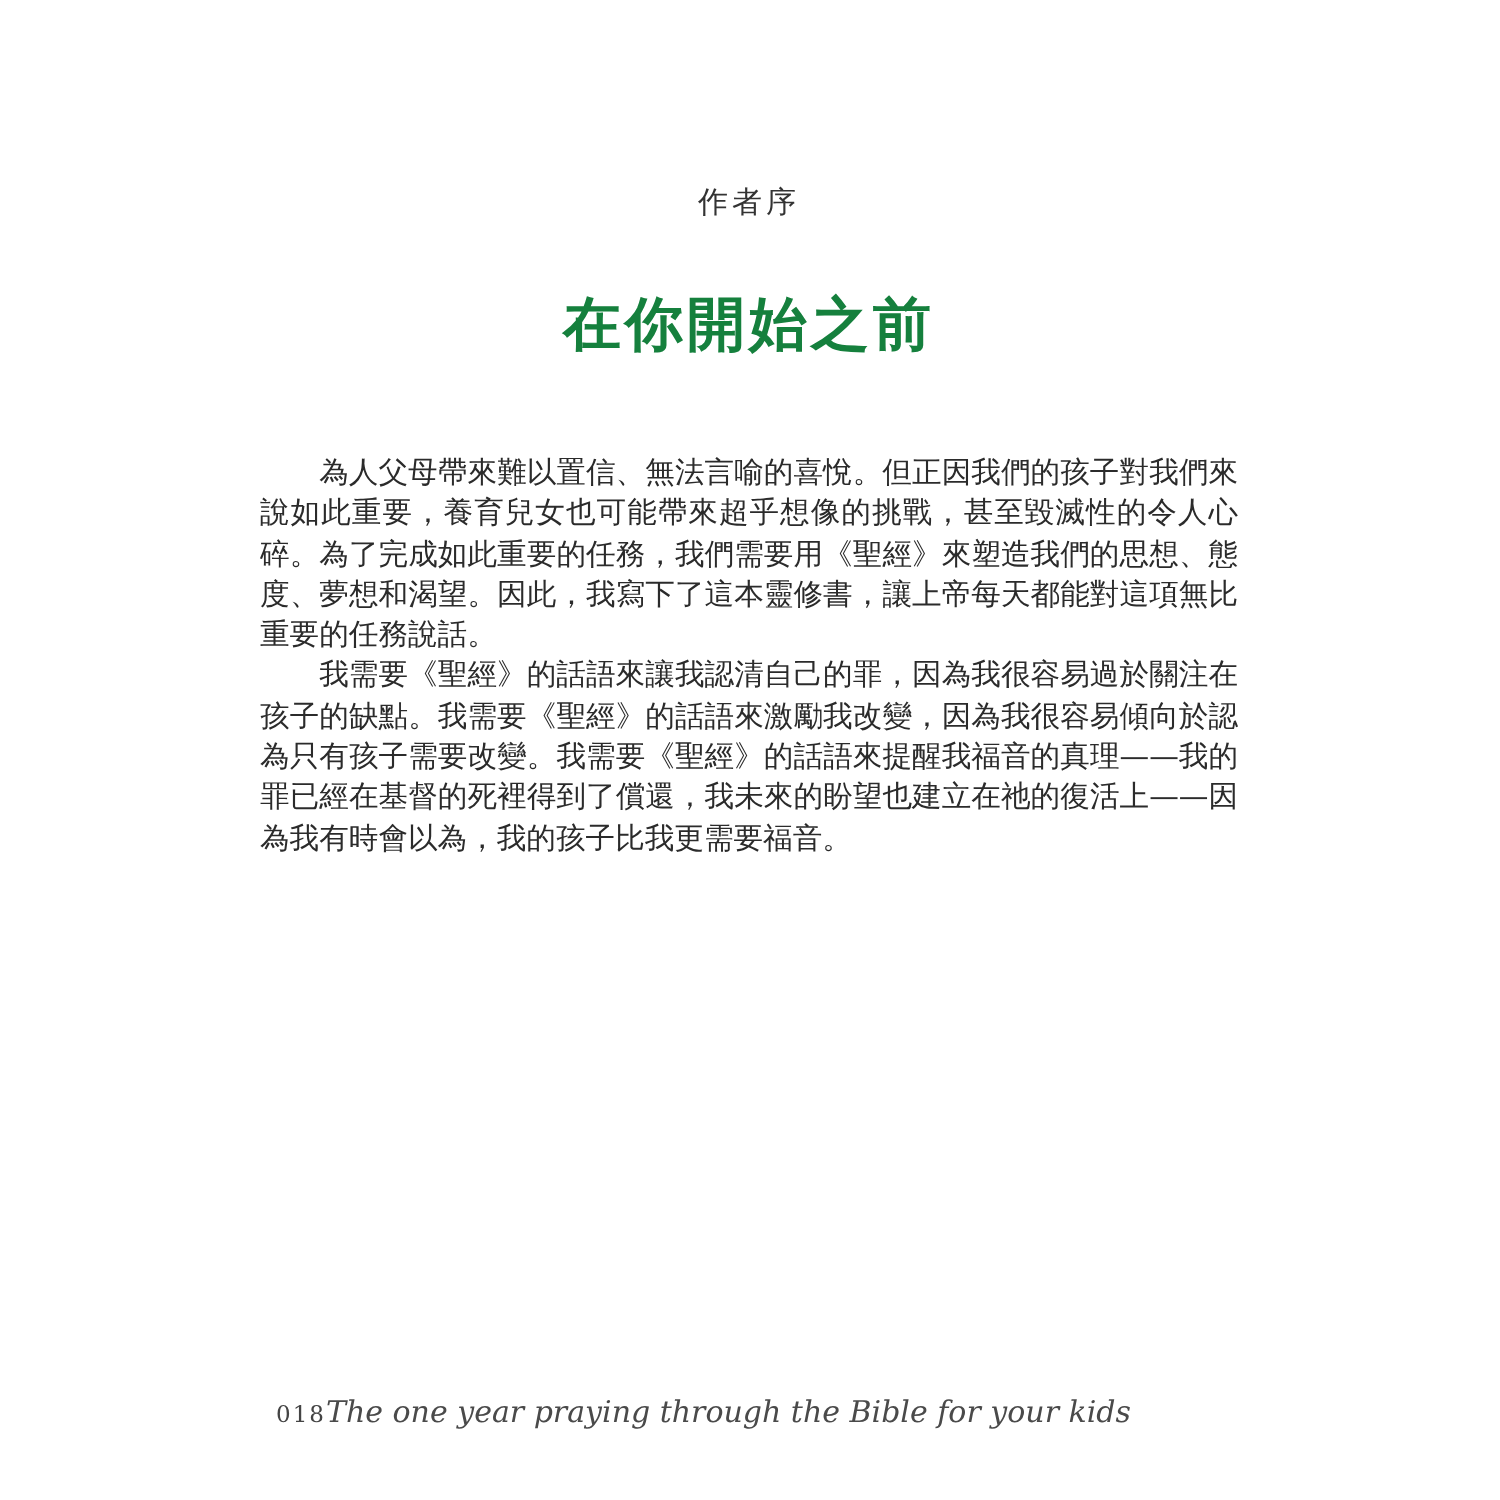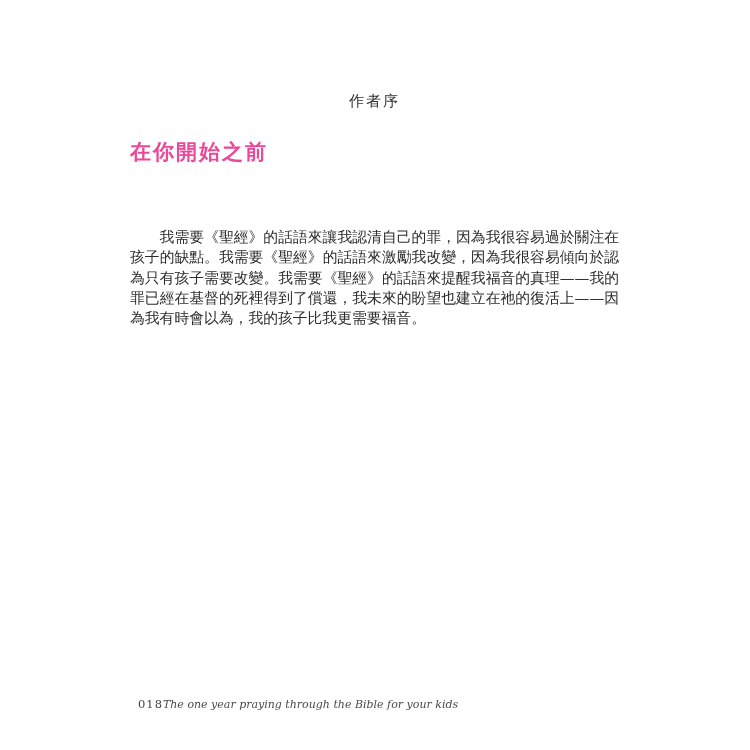--- a/index.html
+++ b/index.html
@@ -23,24 +23,25 @@
     text-align: center;
     font-size: 15px;
     letter-spacing: 2px;
     color: #333333;
   }
   .page-title {
     position: absolute;
     top: 124px;
     left: 130px;
     width: 489px;
-    font-size: 21px;
+    text-align: center;
+    font-size: 29px;
     font-weight: 600;
     letter-spacing: 2px;
-    color: #ec4899;
+    color: #15803d;
   }
   .body-text {
     position: absolute;
     top: 227px;
     left: 130px;
     width: 489px;
     color: #2b2b2b;
   }
   .body-text p {
     margin: 0;
@@ -56,35 +57,36 @@
     left: 138px;
     display: flex;
     align-items: baseline;
   }
   .page-number {
     font-size: 11.5px;
     letter-spacing: 1px;
     color: #444444;
   }
   .running-title {
-    font-size: 11px;
+    font-size: 15px;
     font-style: italic;
     color: #4a4a4a;
   }
 </style>
 </head>
 <body>
 
 <div class="page">
 
   <div class="section-label">作者序</div>
 
   <h1 class="page-title">在你開始之前</h1>
 
   <div class="body-text">
+    <p>為人父母帶來難以置信、無法言喻的喜悅。但正因我們的孩子對我們來說如此重要，養育兒女也可能帶來超乎想像的挑戰，甚至毀滅性的令人心碎。為了完成如此重要的任務，我們需要用《聖經》來塑造我們的思想、態度、夢想和渴望。因此，我寫下了這本靈修書，讓上帝每天都能對這項無比重要的任務說話。</p>
     <p>我需要《聖經》的話語來讓我認清自己的罪，因為我很容易過於關注在孩子的缺點。我需要《聖經》的話語來激勵我改變，因為我很容易傾向於認為只有孩子需要改變。我需要《聖經》的話語來提醒我福音的真理——我的罪已經在基督的死裡得到了償還，我未來的盼望也建立在祂的復活上——因為我有時會以為，我的孩子比我更需要福音。</p>
   </div>
 
   <div class="footer">
     <span class="page-number">018</span>
     <span class="running-title">The one year praying through the Bible for your kids</span>
   </div>
 
 </div>
 

